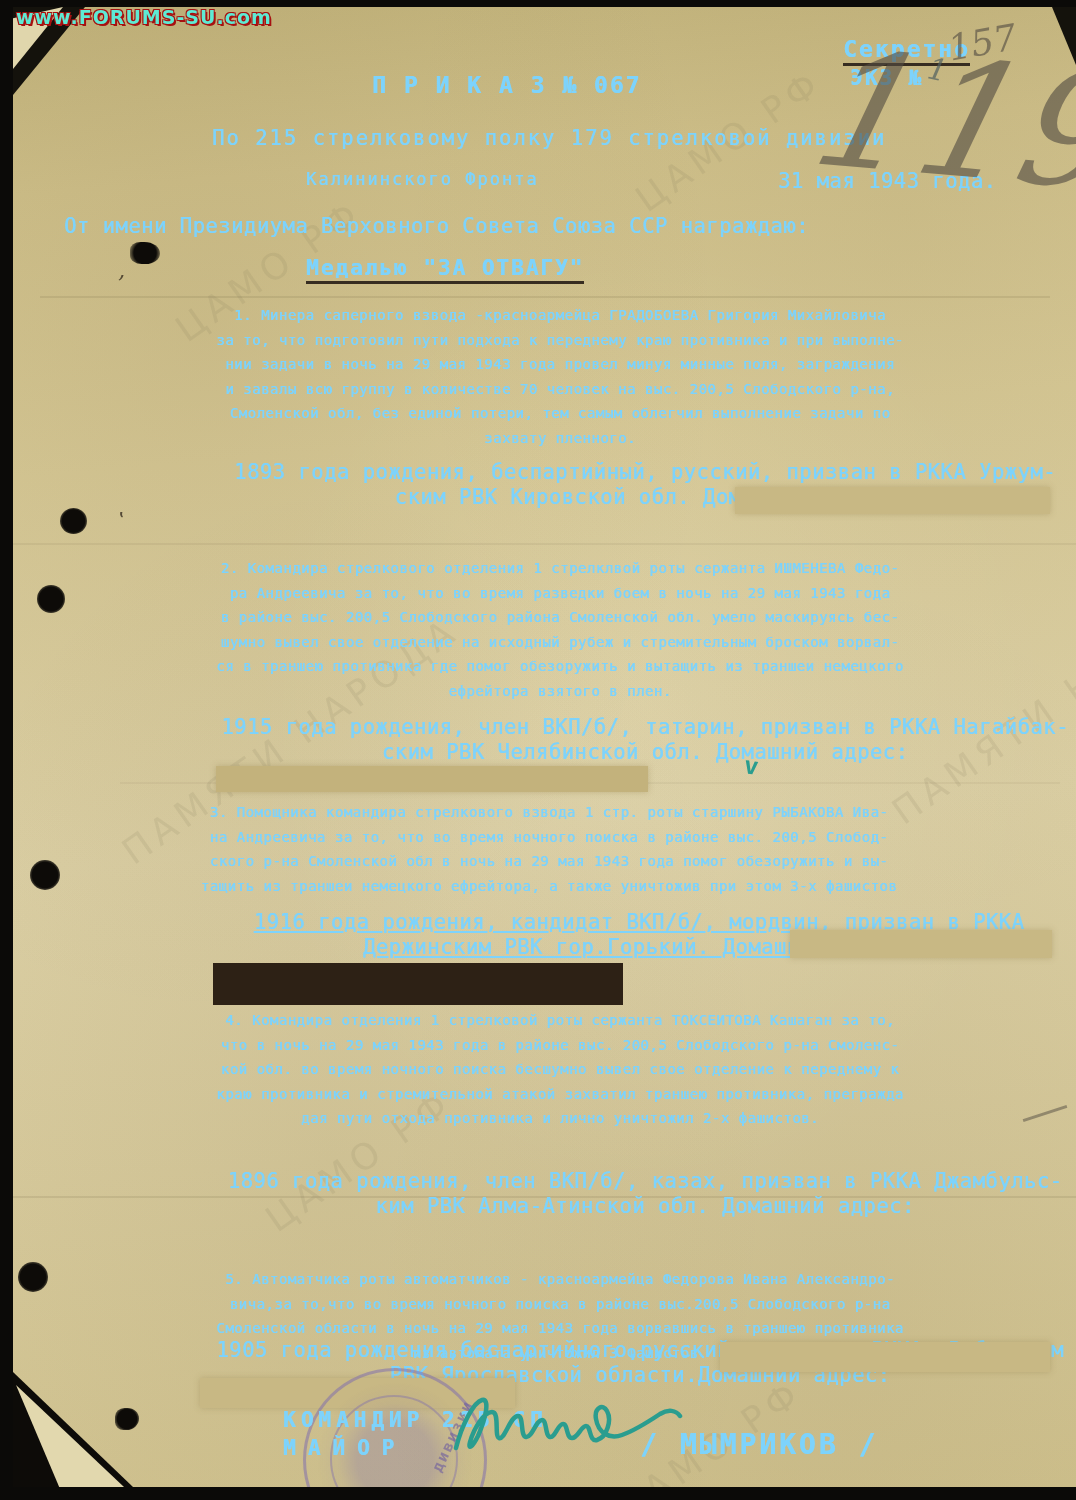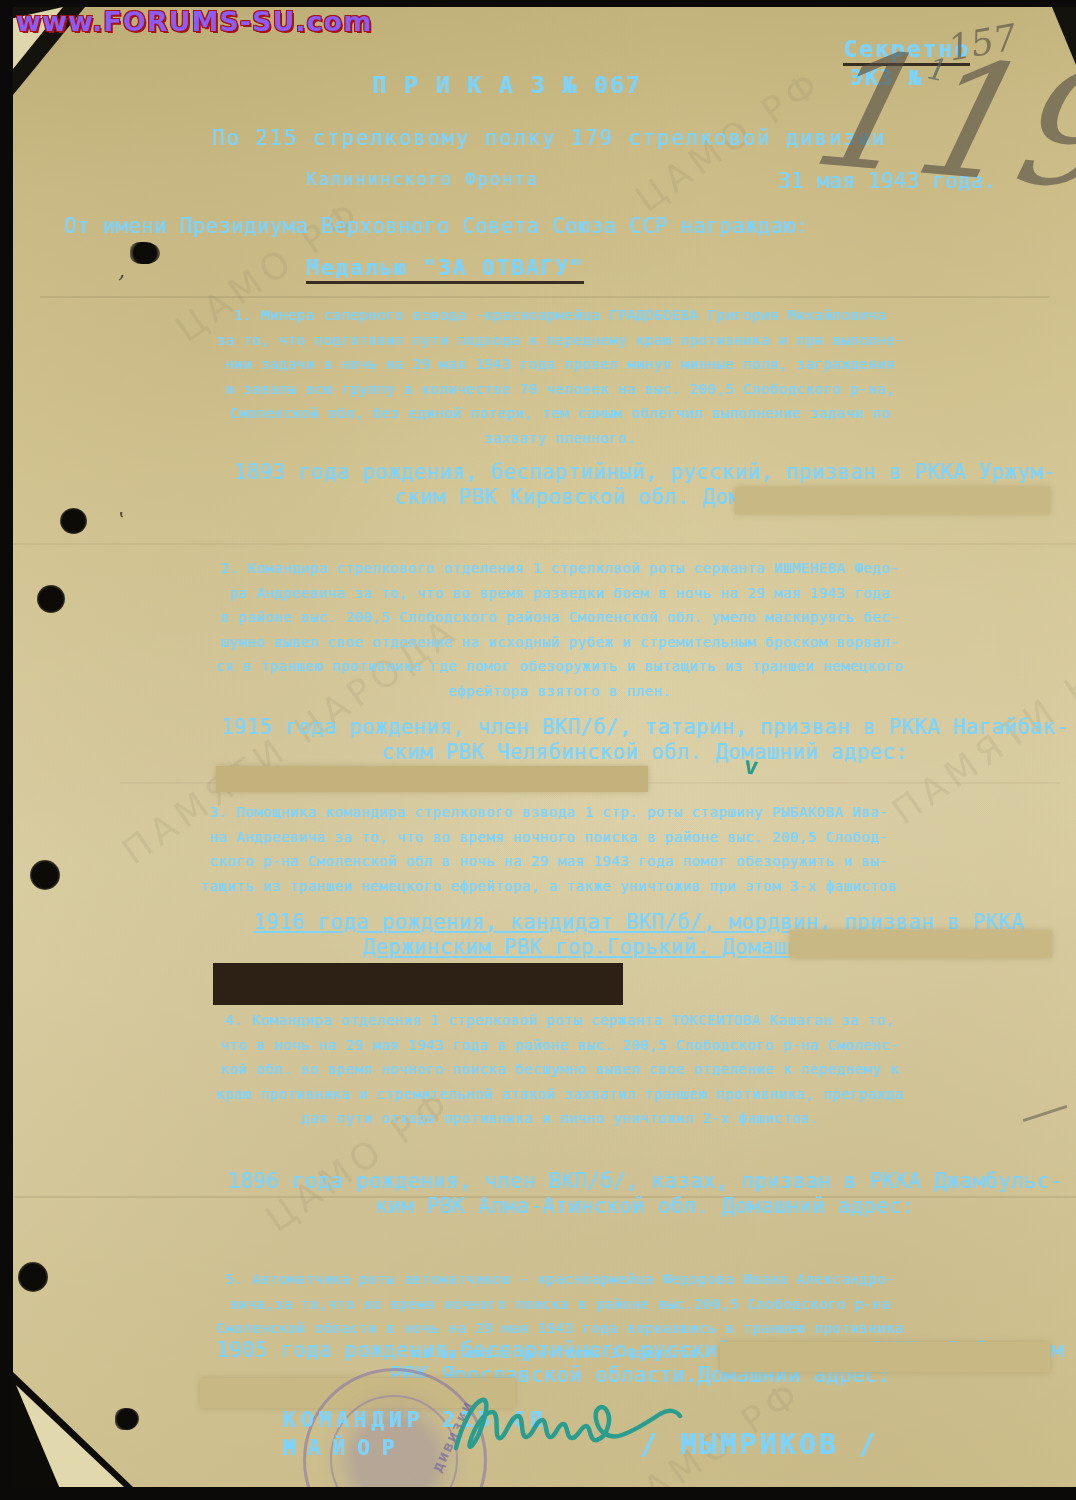--- a/index.html
+++ b/index.html
@@ -42,21 +42,21 @@
   }
   .stamp-inner{
     position:absolute;left:24px;top:24px;width:124px;height:124px;border-radius:50%;
     border:2px solid rgba(122,104,176,.4);
   }
   .stamp-word{
     position:absolute;left:108px;top:56px;transform:rotate(-65deg);
     font-size:15px;color:rgba(100,84,160,.55);letter-spacing:2px;font-weight:bold;
   }
   .url{
-    position:absolute;left:16px;top:6px;font-family:"DejaVu Sans",sans-serif;font-weight:bold;font-size:27px;color:#8b5cf6;
+    position:absolute;left:16px;top:6px;font-family:"DejaVu Sans",sans-serif;font-weight:bold;font-size:19px;color:#5eead4;
     text-shadow:2px 2px 0 #a61111, -1px -1px 0 #a61111, 1px -1px 0 #a61111, -1px 1px 0 #a61111;
     letter-spacing:1px;
   }
   .check{position:absolute;color:#2a9d8f;font-size:24px;font-weight:bold;transform:rotate(8deg);}
 </style>
 </head>
 <body>
 
 <div class="paper"></div>
 <div class="mottle"></div>

